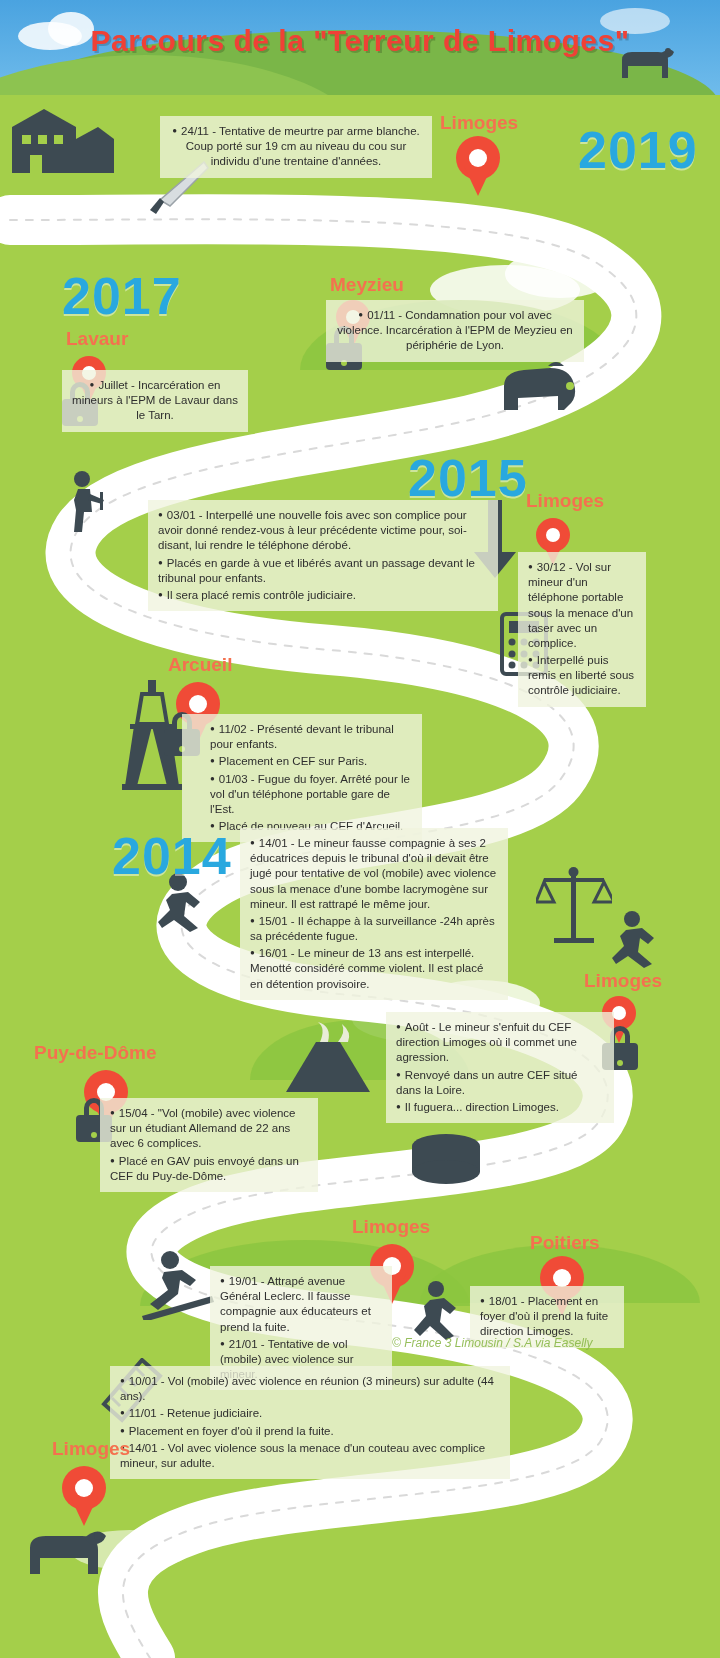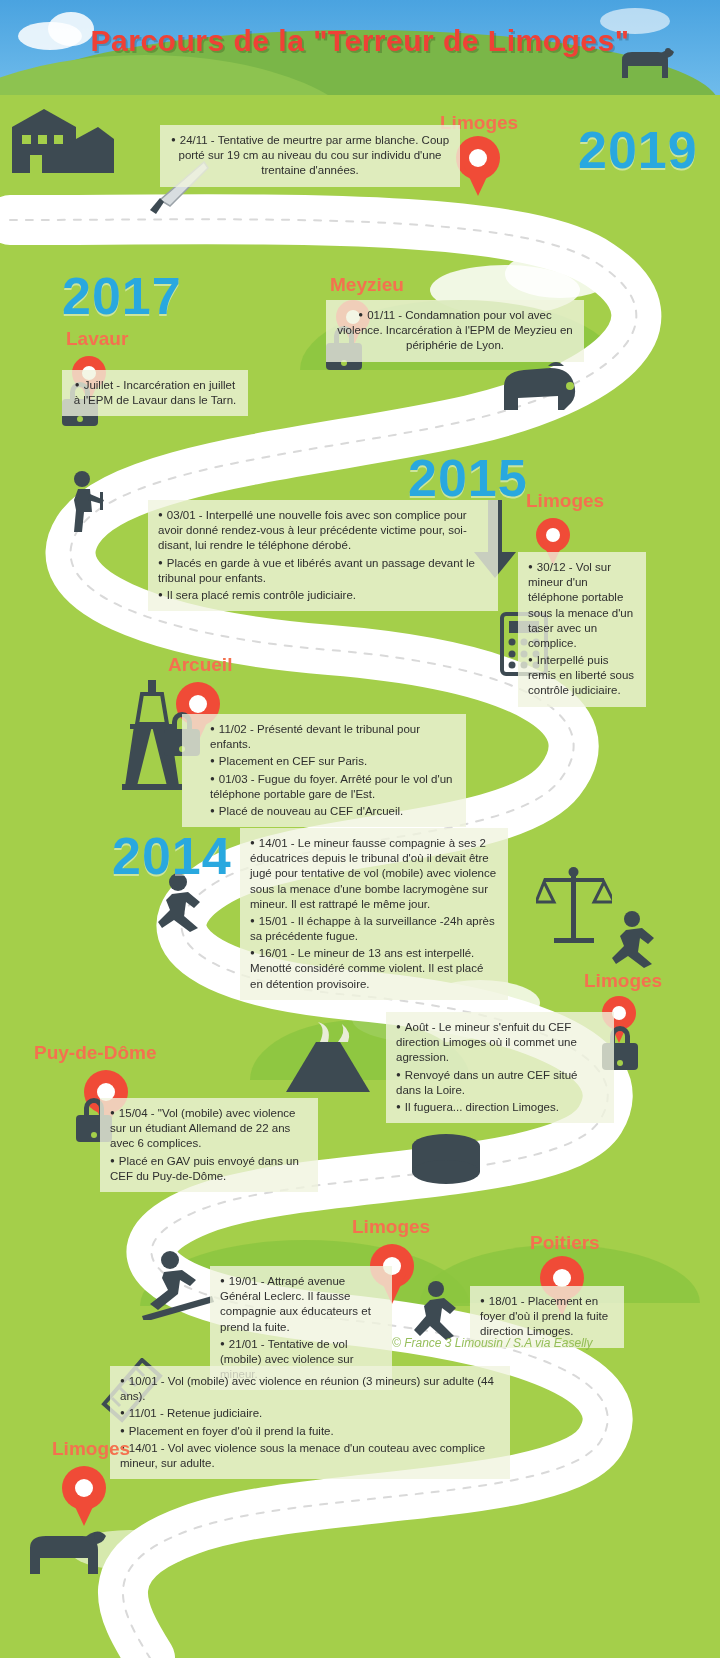--- a/index.html
+++ b/index.html
@@ -304,21 +304,21 @@
     <circle cx="76" cy="16" r="4"></circle>
   </svg>
 
   <div class="year big" style="left:578px;top:120px;">2019</div>
   <div class="city" style="left:440px;top:112px;">Limoges</div>
   <div class="pin" style="left:456px;top:136px;">
     <div class="head"></div>
       <div class="tip"></div>
       <div class="dot"></div>
   </div>
-  <div class="panel ctr" style="left:160px;top:116px;width:300px;margin-top:9px;">
+  <div class="panel ctr" style="left:160px;top:116px;width:272px;">
     <p class="bullet">24/11 - Tentative de meurtre par arme blanche. Coup porté sur 19 cm au niveau du cou sur individu d'une trentaine d'années.</p>
   </div>
 
   <div class="year big" style="left:62px;top:266px;">2017</div>
   <div class="city" style="left:330px;top:274px;">Meyzieu</div>
   <div class="pin small" style="left:336px;top:300px;">
     <div class="head"></div>
       <div class="tip"></div>
       <div class="dot"></div>
   </div>
@@ -336,21 +336,21 @@
     <div class="head"></div>
       <div class="tip"></div>
       <div class="dot"></div>
   </div>
   <div class="lock" style="left:62px;top:382px;">
     <div class="shackle"></div>
       <div class="body"></div>
       <div class="key"></div>
   </div>
   <div class="panel ctr" style="left:62px;top:370px;width:186px;">
-    <p class="bullet">Juillet - Incarcération en juillet à l'EPM de Lavaur dans le Tarn.</p>
+    <p class="bullet">Juillet - Incarcération en mineurs à l'EPM de Lavaur dans le Tarn.</p>
   </div>
 
   <div class="year big" style="left:388px;top:448px;margin-left:20px;">2015</div>
   <div class="panel" style="left:148px;top:500px;width:350px;">
     <p class="bullet">03/01 - Interpellé une nouvelle fois avec son complice pour avoir donné rendez-vous à leur précédente victime pour, soi-disant, lui rendre le téléphone dérobé.</p>
     <p class="bullet">Placés en garde à vue et libérés avant un passage devant le tribunal pour enfants.</p>
     <p class="bullet">Il sera placé remis contrôle judiciaire.</p>
   </div>
   <div class="city" style="left:526px;top:490px;">Limoges</div>
   <div class="pin small" style="left:536px;top:518px;">
@@ -367,21 +367,21 @@
   <div class="pin" style="left:176px;top:682px;">
     <div class="head"></div>
       <div class="tip"></div>
       <div class="dot"></div>
   </div>
   <div class="lock" style="left:164px;top:712px;">
     <div class="shackle"></div>
       <div class="body"></div>
       <div class="key"></div>
   </div>
-  <div class="panel" style="left:182px;top:714px;width:284px;padding-left:28px;">
+  <div class="panel" style="left:182px;top:714px;width:240px;padding-left:28px;">
     <p class="bullet">11/02 - Présenté devant le tribunal pour enfants.</p>
     <p class="bullet">Placement en CEF sur Paris.</p>
     <p class="bullet">01/03 - Fugue du foyer. Arrêté pour le vol d'un téléphone portable gare de l'Est.</p>
     <p class="bullet">Placé de nouveau au CEF d'Arcueil.</p>
   </div>
 
   <div class="year big" style="left:112px;top:826px;">2014</div>
   <div class="panel" style="left:240px;top:828px;width:268px;">
     <p class="bullet">14/01 - Le mineur fausse compagnie à ses 2 éducatrices depuis le tribunal d'où il devait être jugé pour tentative de vol (mobile) avec violence sous la menace d'une bombe lacrymogène sur mineur. Il est rattrapé le même jour.</p>
     <p class="bullet">15/01 - Il échappe à la surveillance -24h après sa précédente fugue.</p>

